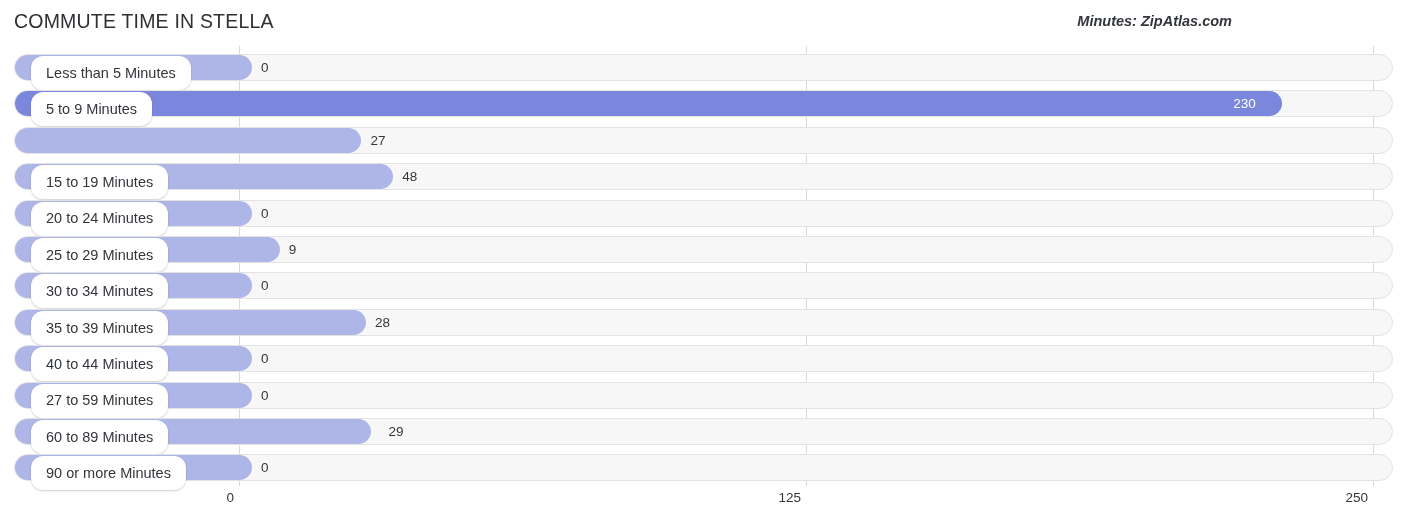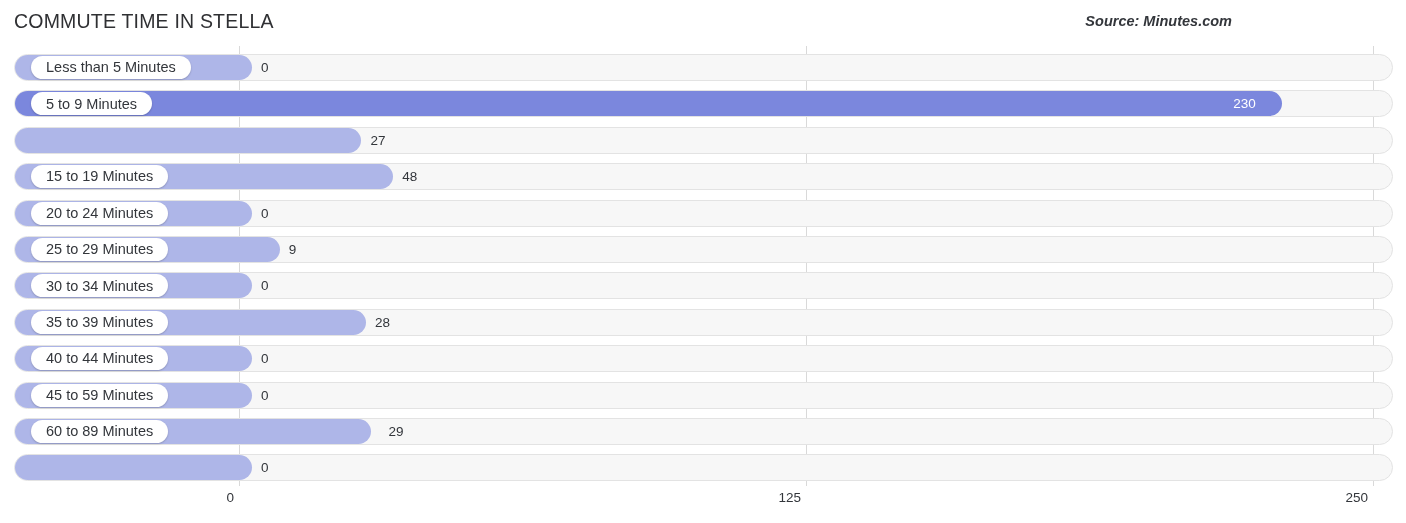--- a/index.html
+++ b/index.html
@@ -113,21 +113,21 @@
   }
   .bar.highlight {
     background: #7b87dd;
   }
 
   
   .label-pill {
     position: absolute;
     left: 17px;
     top: 2px;
-    height: 23px;
+    height: 34px;
     background: #ffffff;
     border-radius: 12px;
     box-shadow: 0 1px 2px rgba(0,0,0,0.20);
     display: flex;
     align-items: center;
     padding: 0 15px;
     box-sizing: border-box;
     white-space: nowrap;
   }
   .label-text {
@@ -176,21 +176,21 @@
     white-space: nowrap;
   }
 </style>
 </head>
 <body>
 
 <div id="chart-root">
 
   <div class="header">
     <div class="chart-title">COMMUTE TIME IN STELLA</div>
-    <div class="chart-source">Source: Minutes.com</div>
+    <div class="chart-source">Minutes: ZipAtlas.com</div>
   </div>
 
   <div class="plot">
     <div class="gridlines" id="gridlines">
         <div class="gridline" style="left: 239px;"></div>
         <div class="gridline" style="left: 806px;"></div>
         <div class="gridline" style="left: 1373px;"></div>
       </div>
     <div class="rows" id="rows">
         <div class="row" style="top: 8px;">
@@ -259,35 +259,38 @@
           <div class="bar" style="width: 237px;"></div>
           <div class="label-pill">
             <span class="label-text">40 to 44 Minutes</span>
           </div>
           <div class="value-out" style="left: 247px;">0</div>
         </div>
         <div class="row" style="top: 335.6px;">
           <div class="track"></div>
           <div class="bar" style="width: 237px;"></div>
           <div class="label-pill">
-            <span class="label-text">45 to 59 Minutes</span>
+            <span class="label-text">27 to 59 Minutes</span>
           </div>
           <div class="value-out" style="left: 247px;">0</div>
         </div>
         <div class="row" style="top: 372px;">
           <div class="track"></div>
           <div class="bar" style="width: 355.544px;"></div>
           <div class="label-pill">
             <span class="label-text">60 to 89 Minutes</span>
           </div>
           <div class="value-out" style="left: 365.544px; margin-left: 9px;">29</div>
         </div>
         <div class="row" style="top: 408.4px;">
           <div class="track"></div>
           <div class="bar" style="width: 237px;"></div>
+          <div class="label-pill">
+            <span class="label-text">90 or more Minutes</span>
+          </div>
           <div class="value-out" style="left: 247px;">0</div>
         </div>
       </div>
   </div>
 
   <div class="axis" id="axis">
       <div class="tick-label" style="left: 234px;">0</div>
       <div class="tick-label" style="left: 801px;">125</div>
       <div class="tick-label" style="left: 1368px; text-align: center;">250</div>
     </div>

